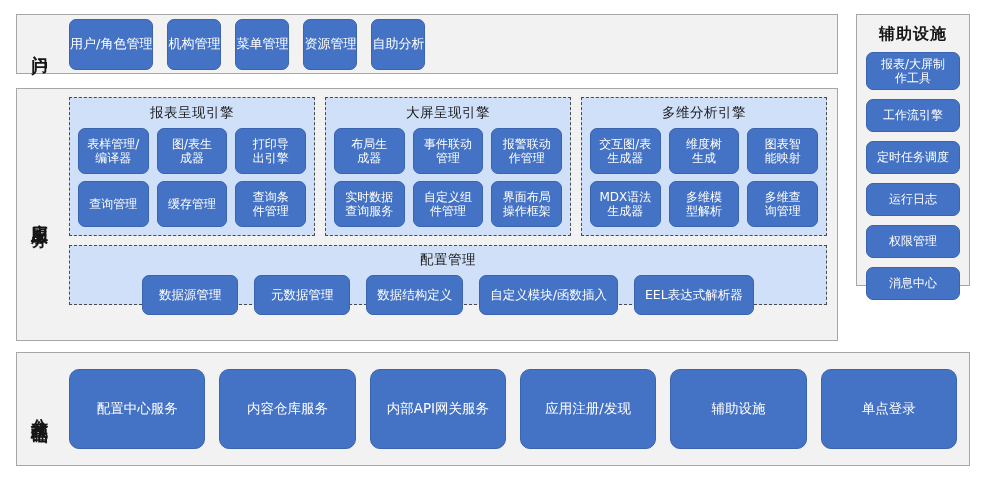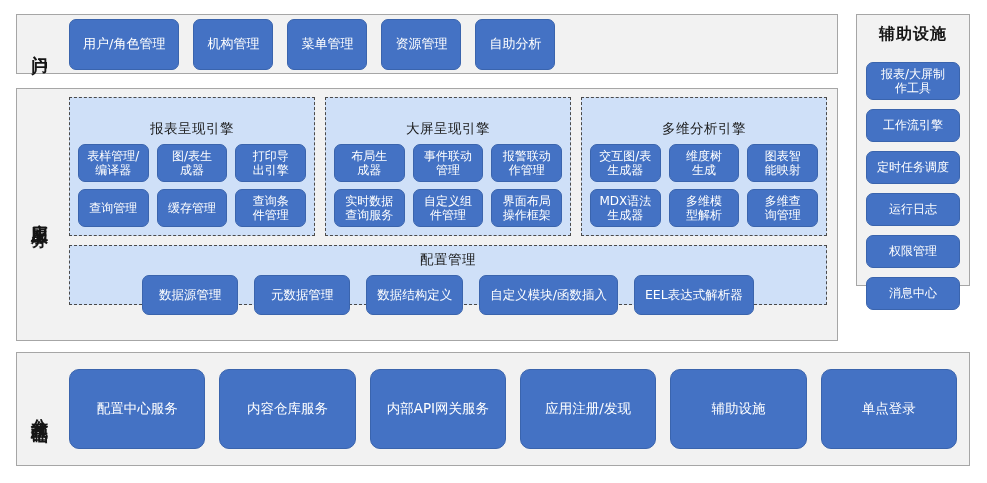--- a/index.html
+++ b/index.html
@@ -80,21 +80,21 @@
     top: 0;
     bottom: 0;
     display: flex;
     align-items: center;
     gap: 14px;
   }
   #portal-row .btn {
     height: 51px;
     font-size: 13px;
     flex: 0 0 auto;
-    padding: 0 13px;
+    padding: 0 0;
   }
 
   
   #aux-panel {
     left: 856px;
     top: 14px;
     width: 114px;
     height: 272px;
     padding: 6px 9px 8px 9px;
   }
@@ -110,21 +110,20 @@
     display: flex;
     flex-direction: column;
     gap: 9px;
   }
   #aux-list .btn {
     height: 33px;
     font-size: 12px;
   }
   #aux-list .btn.two-line {
     height: 38px;
-    margin-top: 10px;
   }
 
   
   #app-panel {
     left: 16px;
     top: 88px;
     width: 822px;
     height: 253px;
   }
   #app-inner {
@@ -147,21 +146,21 @@
     box-sizing: border-box;
     padding: 4px 8px 8px 8px;
     display: flex;
     flex-direction: column;
   }
   .engine-title {
     text-align: center;
     font-size: 13.5px;
     color: #1a1a1a;
     font-weight: normal;
-    margin: 18px 0 6px 0;
+    margin: 2px 0 6px 0;
     letter-spacing: 0.5px;
     font-family: Liberation Mono, monospace;
   }
   .engine-grid {
     flex: 1 1 auto;
     display: grid;
     grid-template-columns: repeat(3, 1fr);
     grid-template-rows: repeat(2, 1fr);
     gap: 7px 8px;
   }

